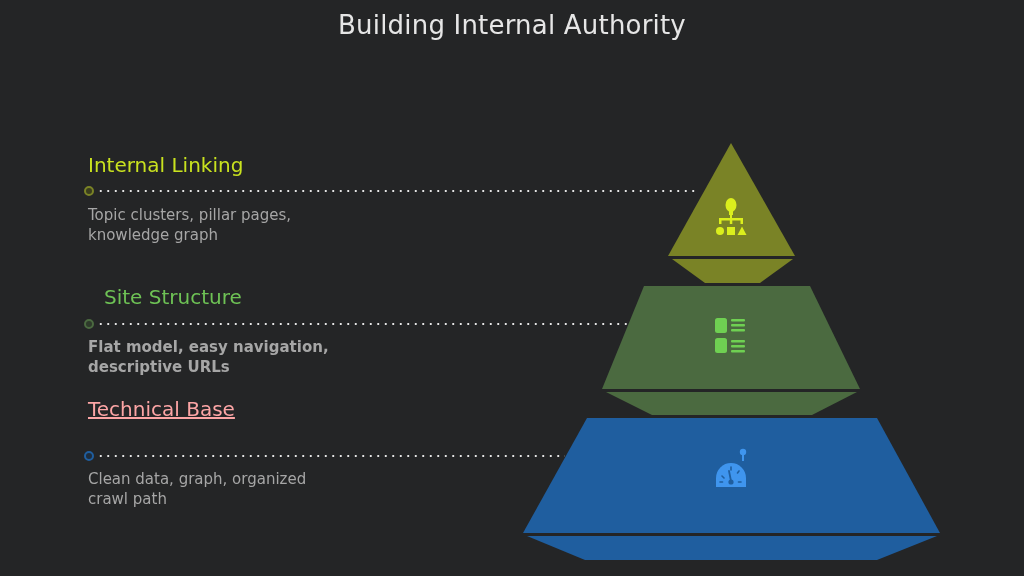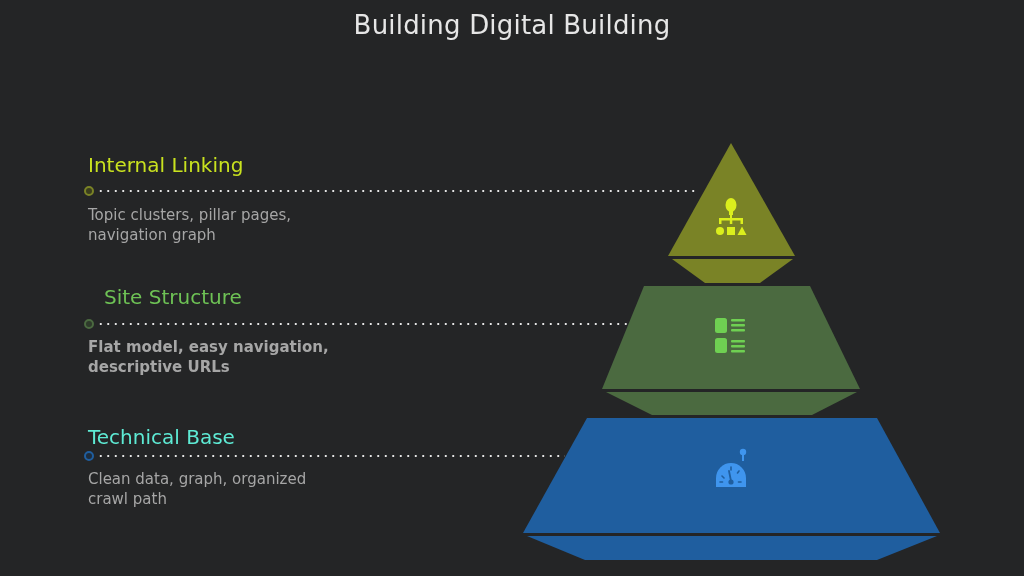--- a/index.html
+++ b/index.html
@@ -28,39 +28,39 @@
     position: absolute; left: 13px; top: 4px; right: 0; height: 2px;
     background-image: radial-gradient(circle, #e8e8e8 1.1px, transparent 1.3px);
     background-size: 7.5px 3px; background-repeat: repeat-x;
     background-position: 0 -0.5px;
   }
   svg.pyramid { position: absolute; left: 0; top: 0; }
 </style>
 </head>
 <body>
 
-<div class="title">Building Digital Building</div>
+<div class="title">Building Internal Authority</div>
 
 <div class="tier-label" style="top:153px;color:#c9e21f;">Internal Linking</div>
 <div class="connector" style="top:186px;width:614px;">
   <span class="bullet" style="border-color:#7a8326;background:#3a3d1e;"></span>
   <span class="dots"></span>
 </div>
 <div class="tier-desc" style="top:205px;">Topic clusters, pillar pages,
-navigation graph</div>
+knowledge graph</div>
 
 <div class="tier-label" style="top:285px;color:#6ec255;margin-left:16px;">Site Structure</div>
 <div class="connector" style="top:319px;width:548px;">
   <span class="bullet" style="border-color:#4b6a40;background:#2e3a2b;"></span>
   <span class="dots"></span>
 </div>
 <div class="tier-desc" style="top:337px;font-weight:bold;">Flat model, easy navigation,
 descriptive URLs</div>
 
-<div class="tier-label" style="top:425px;color:#5eead4;">Technical Base</div>
+<div class="tier-label" style="top:397px;color:#fca5a5;text-decoration:underline;">Technical Base</div>
 <div class="connector" style="top:451px;width:481px;">
   <span class="bullet" style="border-color:#1f5e9f;background:#1e2d3d;"></span>
   <span class="dots"></span>
 </div>
 <div class="tier-desc" style="top:469px;">Clean data, graph, organized
 crawl path</div>
 
 <svg class="pyramid" width="1024" height="576" viewBox="0 0 1024 576">
 
   <g>

